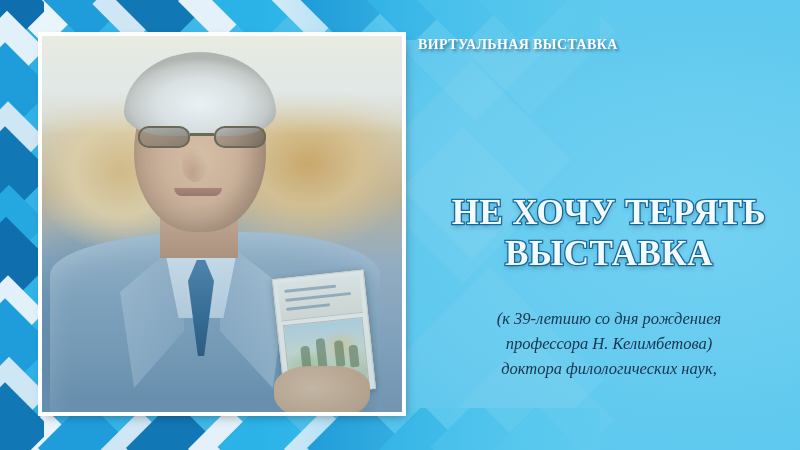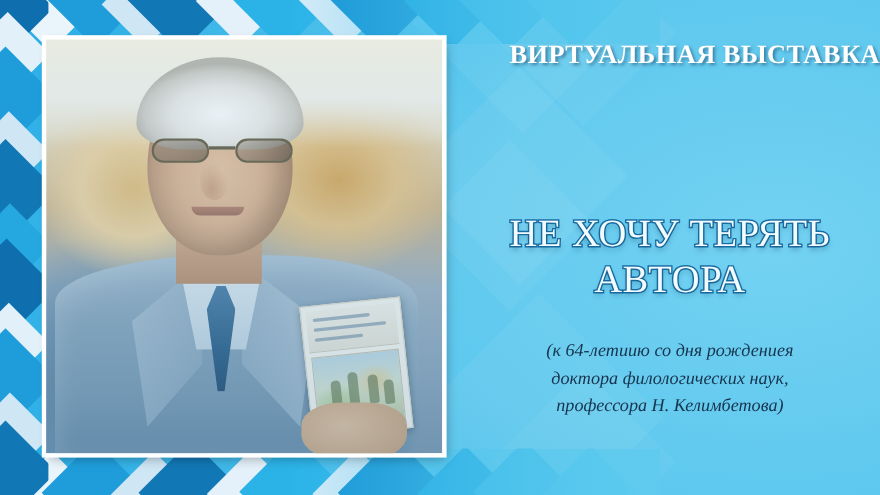--- a/index.html
+++ b/index.html
@@ -186,33 +186,33 @@
     pointer-events:none;
   }
 
   
   #text-col {
     position:absolute;
     left:418px; top:0; width:382px; height:450px;
   }
   #exhibition-header {
     position:absolute; left:0; top:36px; width:100%;
-    text-align:right;
+    text-align:left;
     color:#ffffff;
-    font-size:24px;
+    font-size:14px;
     font-weight:bold;
     line-height:1.24;
     letter-spacing:.4px;
     text-shadow:2px 2px 3px rgba(20,60,95,.55);
   }
   #main-title {
     position:absolute; left:0; top:192px; width:100%;
     text-align:center;
     font-size:35px;
-    font-weight:normal;
+    font-weight:bold;
     line-height:1.18;
     letter-spacing:.5px;
     color:#f2fbff;
     -webkit-text-stroke:2.6px #1a6fa6;
     paint-order:stroke fill;
     text-shadow:0 3px 5px rgba(15,60,95,.35);
   }
   #subtitle {
     position:absolute; left:6px; top:306px; width:370px;
     text-align:center;
@@ -317,23 +317,23 @@
   </div>
 
   <div id="text-col">
 
     <div id="exhibition-header">
       <div>ВИРТУАЛЬНАЯ ВЫСТАВКА</div>
     </div>
 
     <div id="main-title">
       <div>НЕ ХОЧУ ТЕРЯТЬ</div>
-      <div>АВТОРА</div>
+      <div>ВЫСТАВКА</div>
     </div>
 
     <div id="subtitle">
-      <div>(к 64-летиию со дня рождениея</div>
+      <div>(к 39-летиию со дня рождениея</div>
+      <div>профессора Н. Келимбетова)</div>
       <div>доктора филологических наук,</div>
-      <div>профессора Н. Келимбетова)</div>
     </div>
 
   </div>
 </div>
 
 </body></html>

